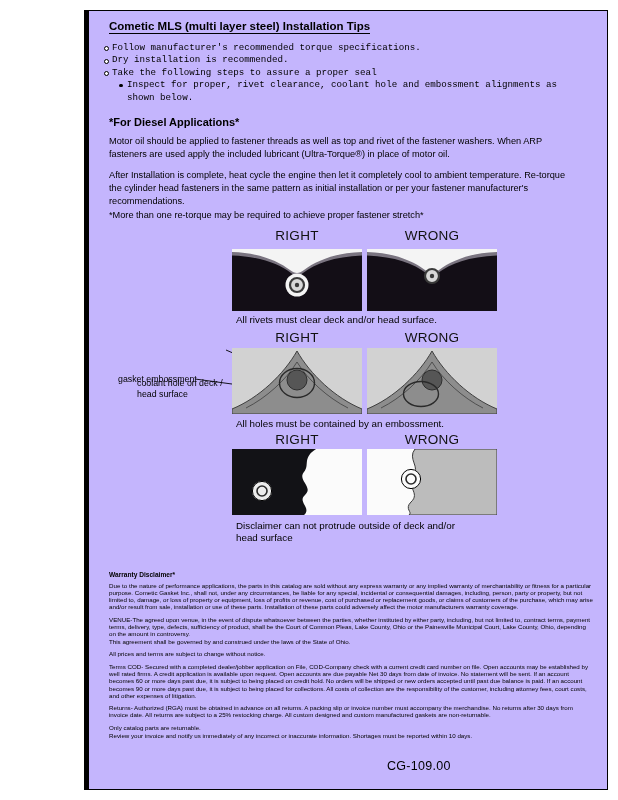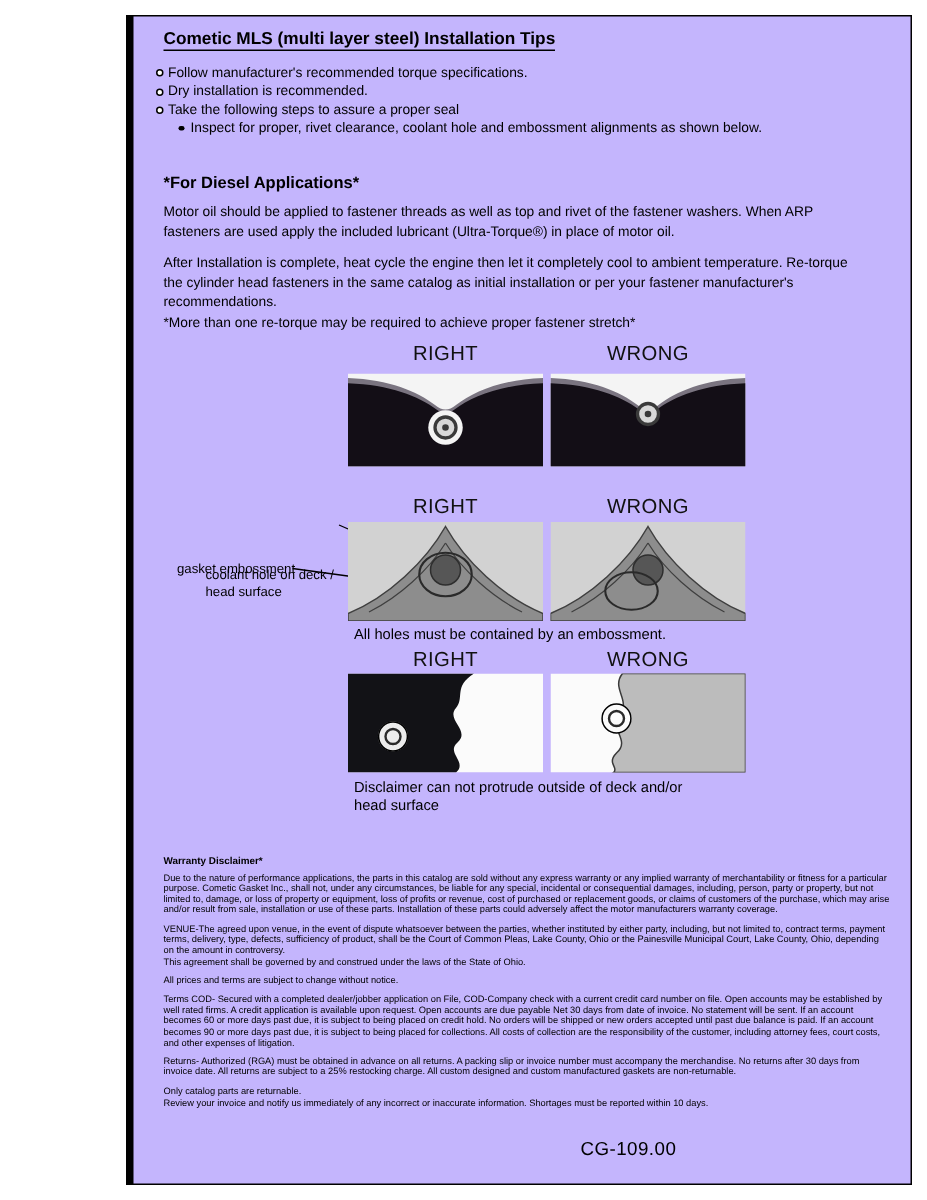--- a/index.html
+++ b/index.html
@@ -2,21 +2,21 @@
 <html><head>
 <meta charset="utf-8">
 <style>
   html,body{margin:0;padding:0;background:#fff;}
   body{width:618px;height:800px;font-family:"Liberation Sans",sans-serif;color:#000;-webkit-font-smoothing:antialiased;}
   .sheet{position:relative;width:618px;height:800px;background:#fff;overflow:hidden;}
   .frame{position:absolute;left:84px;top:10px;width:518px;height:778px;box-sizing:content-box;
          border-top:1px solid #000;border-right:1px solid #000;border-bottom:1px solid #000;border-left:5px solid #000;background:#c4b5fd;}
   .title{position:absolute;left:20px;top:9px;margin:0;font-size:11.5px;font-weight:bold;white-space:nowrap;}
   .title span{display:inline-block;border-bottom:1.2px solid #000;padding-bottom:1px;}
-  ul.tips{position:absolute;left:14px;top:31px;margin:0;padding:0;list-style:none;width:470px;}
+  ul.tips{position:absolute;left:14px;top:31px;margin:0;padding:0;list-style:none;width:470px;font-family:Liberation Mono, monospace;}
   ul.tips li{position:relative;padding-left:9px;font-size:9.2px;line-height:12.4px;}
   ul.tips li::before{content:"";position:absolute;left:1px;top:4.4px;width:3px;height:3px;border:0.9px solid #000;border-radius:50%;background:#fff;}
   ul.tips li.sub{margin-left:15px;}
   ul.tips li.sub::before{width:3.6px;height:3.6px;background:#000;border:none;top:4.6px;}
   .diesel-head{position:absolute;left:20px;top:105px;margin:0;font-size:11px;font-weight:bold;}
   .para{position:absolute;left:20px;width:458px;margin:0;font-size:9.2px;line-height:13px;}
   .p1{top:124px;} .p2{top:158px;} .p3{top:198px;}
   .diagrams{position:absolute;left:0;top:217px;width:518px;height:332px;}
   .dg-head{position:absolute;width:130px;text-align:center;font-size:13.5px;letter-spacing:0.3px;color:#111;}
   .dg-img{position:absolute;display:block;}
@@ -41,21 +41,21 @@
 
     <ul class="tips">
       <li>Follow manufacturer's recommended torque specifications.</li>
       <li>Dry installation is recommended.</li>
       <li>Take the following steps to assure a proper seal</li>
       <li class="sub">Inspect for proper, rivet clearance, coolant hole and embossment alignments as shown below.</li>
     </ul>
 
     <h2 class="diesel-head">*For Diesel Applications*</h2>
     <p class="para p1">Motor oil should be applied to fastener threads as well as top and rivet of the fastener washers. When ARP fasteners are used apply the included lubricant (Ultra-Torque®) in place of motor oil.</p>
-    <p class="para p2">After Installation is complete, heat cycle the engine then let it completely cool to ambient temperature. Re-torque the cylinder head fasteners in the same catalog as initial installation or per your fastener manufacturer's recommendations.</p>
+    <p class="para p2">After Installation is complete, heat cycle the engine then let it completely cool to ambient temperature. Re-torque the cylinder head fasteners in the same pattern as initial installation or per your fastener manufacturer's recommendations.</p>
     <p class="para p3">*More than one re-torque may be required to achieve proper fastener stretch*</p>
 
     <div class="diagrams">
 
       <div class="dg-head" style="left:143px;top:0;">RIGHT</div>
       <div class="dg-head" style="left:278px;top:0;">WRONG</div>
 
       <svg class="dg-img" style="left:143px;top:21px;" width="130" height="62" viewBox="0 0 130 62">
         <rect width="130" height="62" fill="#f4f4f4"></rect>
         <path d="M0,3 C28,4 46,12 58,21 C63,25 67,25 72,21 C84,12 102,4 130,3 L130,62 L0,62 Z" fill="#7a7480"></path>
@@ -66,20 +66,21 @@
       </svg>
 
       <svg class="dg-img" style="left:278px;top:21px;" width="130" height="62" viewBox="0 0 130 62">
         <rect width="130" height="62" fill="#f4f4f4"></rect>
         <path d="M0,3 C28,4 46,12 58,21 C63,25 67,25 72,21 C84,12 102,4 130,3 L130,62 L0,62 Z" fill="#7a7480"></path>
         <path d="M0,6.5 C28,7.5 47,15 59,24 C63,27 67,27 71,24 C83,15 102,7.5 130,6.5 L130,62 L0,62 Z" fill="#130e16"></path>
         <circle cx="65" cy="27" r="7" fill="#d8d8d8" stroke="#3a3a3a" stroke-width="2.2"></circle>
         <circle cx="65" cy="27" r="2.2" fill="#3a3a3a"></circle>
       </svg>
 
+      <div class="dg-cap" style="left:147px;top:86px;">All rivets must clear deck and/or head surface.</div>
 
       <div class="dg-head" style="left:143px;top:102px;">RIGHT</div>
       <div class="dg-head" style="left:278px;top:102px;">WRONG</div>
 
       <div class="callout co1">coolant hole on deck / head surface</div>
       <div class="callout co2">gasket embossment</div>
       <svg class="callout-lines" width="518" height="332" viewBox="0 0 518 332">
         <path d="M137,122 L199,149" stroke="#000" stroke-width="0.9" fill="none"></path>
         <path d="M106,151 L187,162" stroke="#000" stroke-width="0.9" fill="none"></path>
       </svg>

